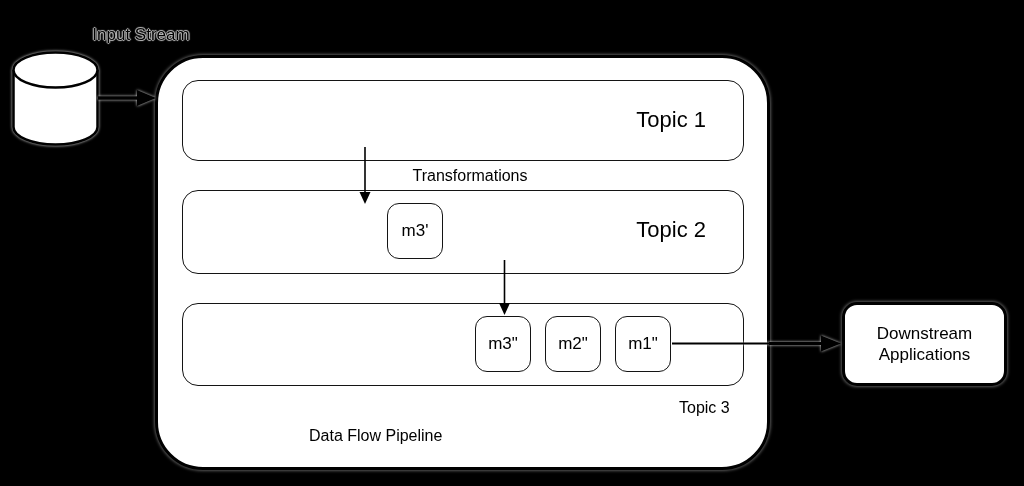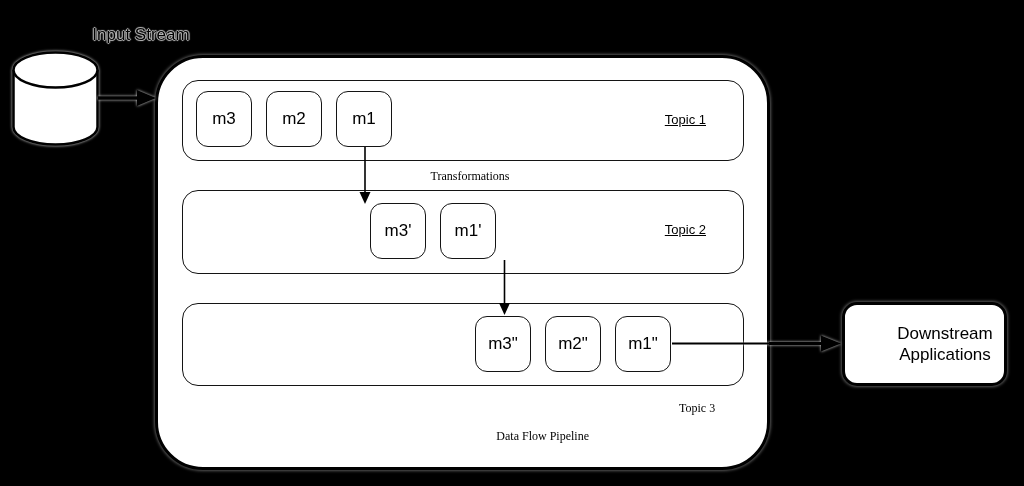--- a/index.html
+++ b/index.html
@@ -48,98 +48,82 @@
     border: 1.5px solid #141414;
     border-radius: 16px;
     box-sizing: border-box;
   }
   .topic-1 { top: 22px;  height: 81px; }
   .topic-2 { top: 132px; height: 84px; }
   .topic-3 { top: 245px; height: 83px; }
 
   .cluster { position: absolute; display: flex; gap: 14px; }
   .cluster-1 { left: 13px;  top: 10px; }
-  .cluster-2 { left: 143px; top: 12px; padding-left: 44px; }
+  .cluster-2 { left: 160px; top: 12px; padding-left: 44px; }
   .cluster-3 { left: 292px; top: 12px; }
 
   .msg {
     width: 56px; height: 56px;
     box-sizing: border-box;
     background: #fff;
     border: 1.5px solid #141414;
     border-radius: 12px;
     display: flex; align-items: center; justify-content: center;
     font-size: 17px;
   }
 
   .topic-label {
     position: absolute; right: 37px; top: 29px;
-    font-size: 13px; line-height: 20px;
+    font-size: 22px; line-height: 20px;
     white-space: nowrap;
-    text-decoration: underline;
   }
   .annotation {
     position: absolute;
-    font-size: 12px; line-height: 20px;
+    font-size: 16px; line-height: 20px;
     white-space: nowrap;
-    font-family: Liberation Serif, serif;
   }
   .transformations-label { left: 247px; top: 108px; width: 130px; text-align: center; }
   .topic-3-label        { left: 495px; top: 340px; margin-left: 26px; }
-  .pipeline-title       { left: 151px; top: 368px; width: 280px; text-align: right; }
+  .pipeline-title       { left: 151px; top: 368px; width: 280px; text-align: left; }
 
   .downstream {
     position: absolute; left: 842px; top: 302px;
     width: 165px; height: 84px;
     box-sizing: border-box;
     background: #fff;
     border: 3px solid #000;
     border-radius: 15px;
-    display: flex; align-items: center; justify-content: flex-end;
+    display: flex; align-items: center; justify-content: center;
     text-align: center;
     font-size: 17px; line-height: 21px;
     box-shadow: 0 0 3px 1px rgba(255,255,255,0.35);
     z-index: 2;
   }
   .downstream span { display: block; width: 118px; }
 </style>
 </head>
 <body>
 
 <div class="stage">
 
   <div class="bg-label input-stream-label">Input Stream</div>
 
 
   <div class="pipeline">
 
     <div class="topic topic-1">
-      <div class="cluster cluster-1">
-        <div class="msg">
-          <span>m3</span>
-        </div>
-        <div class="msg">
-          <span>m2</span>
-        </div>
-        <div class="msg">
-          <span>m1</span>
-        </div>
-      </div>
       <div class="topic-label">Topic 1</div>
     </div>
 
     <div class="annotation transformations-label">Transformations</div>
 
     <div class="topic topic-2">
       <div class="cluster cluster-2">
         <div class="msg">
           <span>m3'</span>
-        </div>
-        <div class="msg">
-          <span>m1'</span>
         </div>
       </div>
       <div class="topic-label">Topic 2</div>
     </div>
 
     <div class="topic topic-3">
       <div class="cluster cluster-3">
         <div class="msg">
           <span>m3"</span>
         </div>

